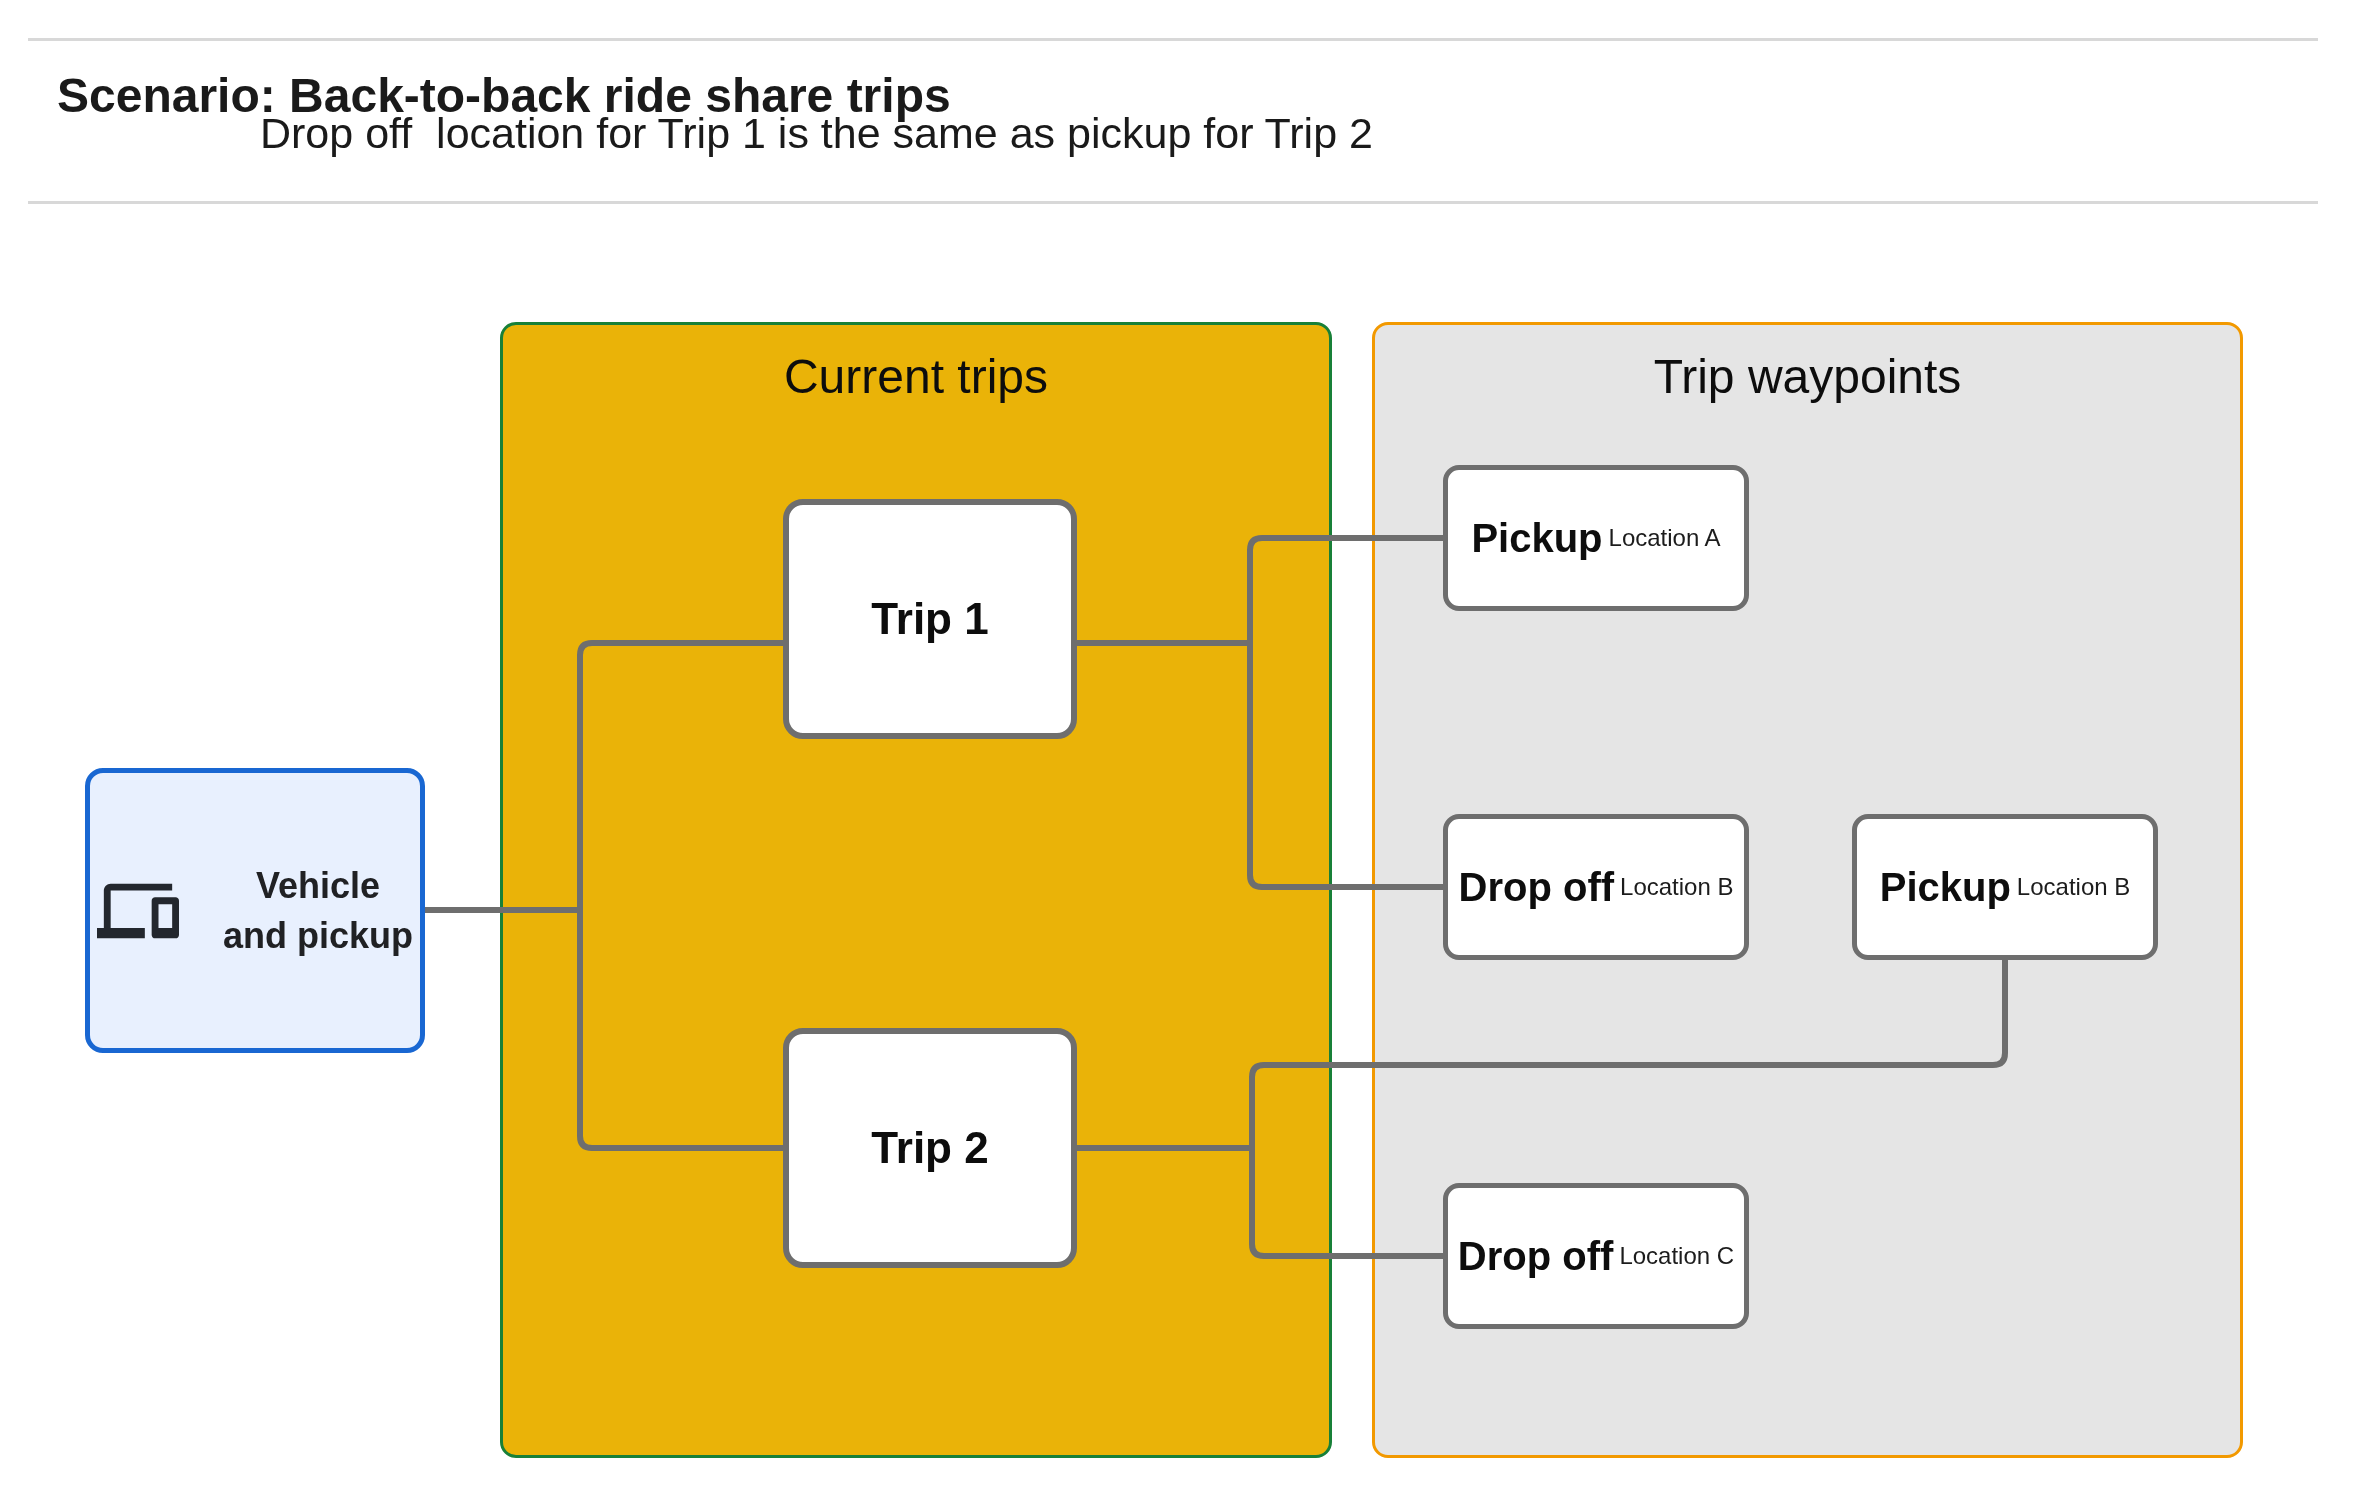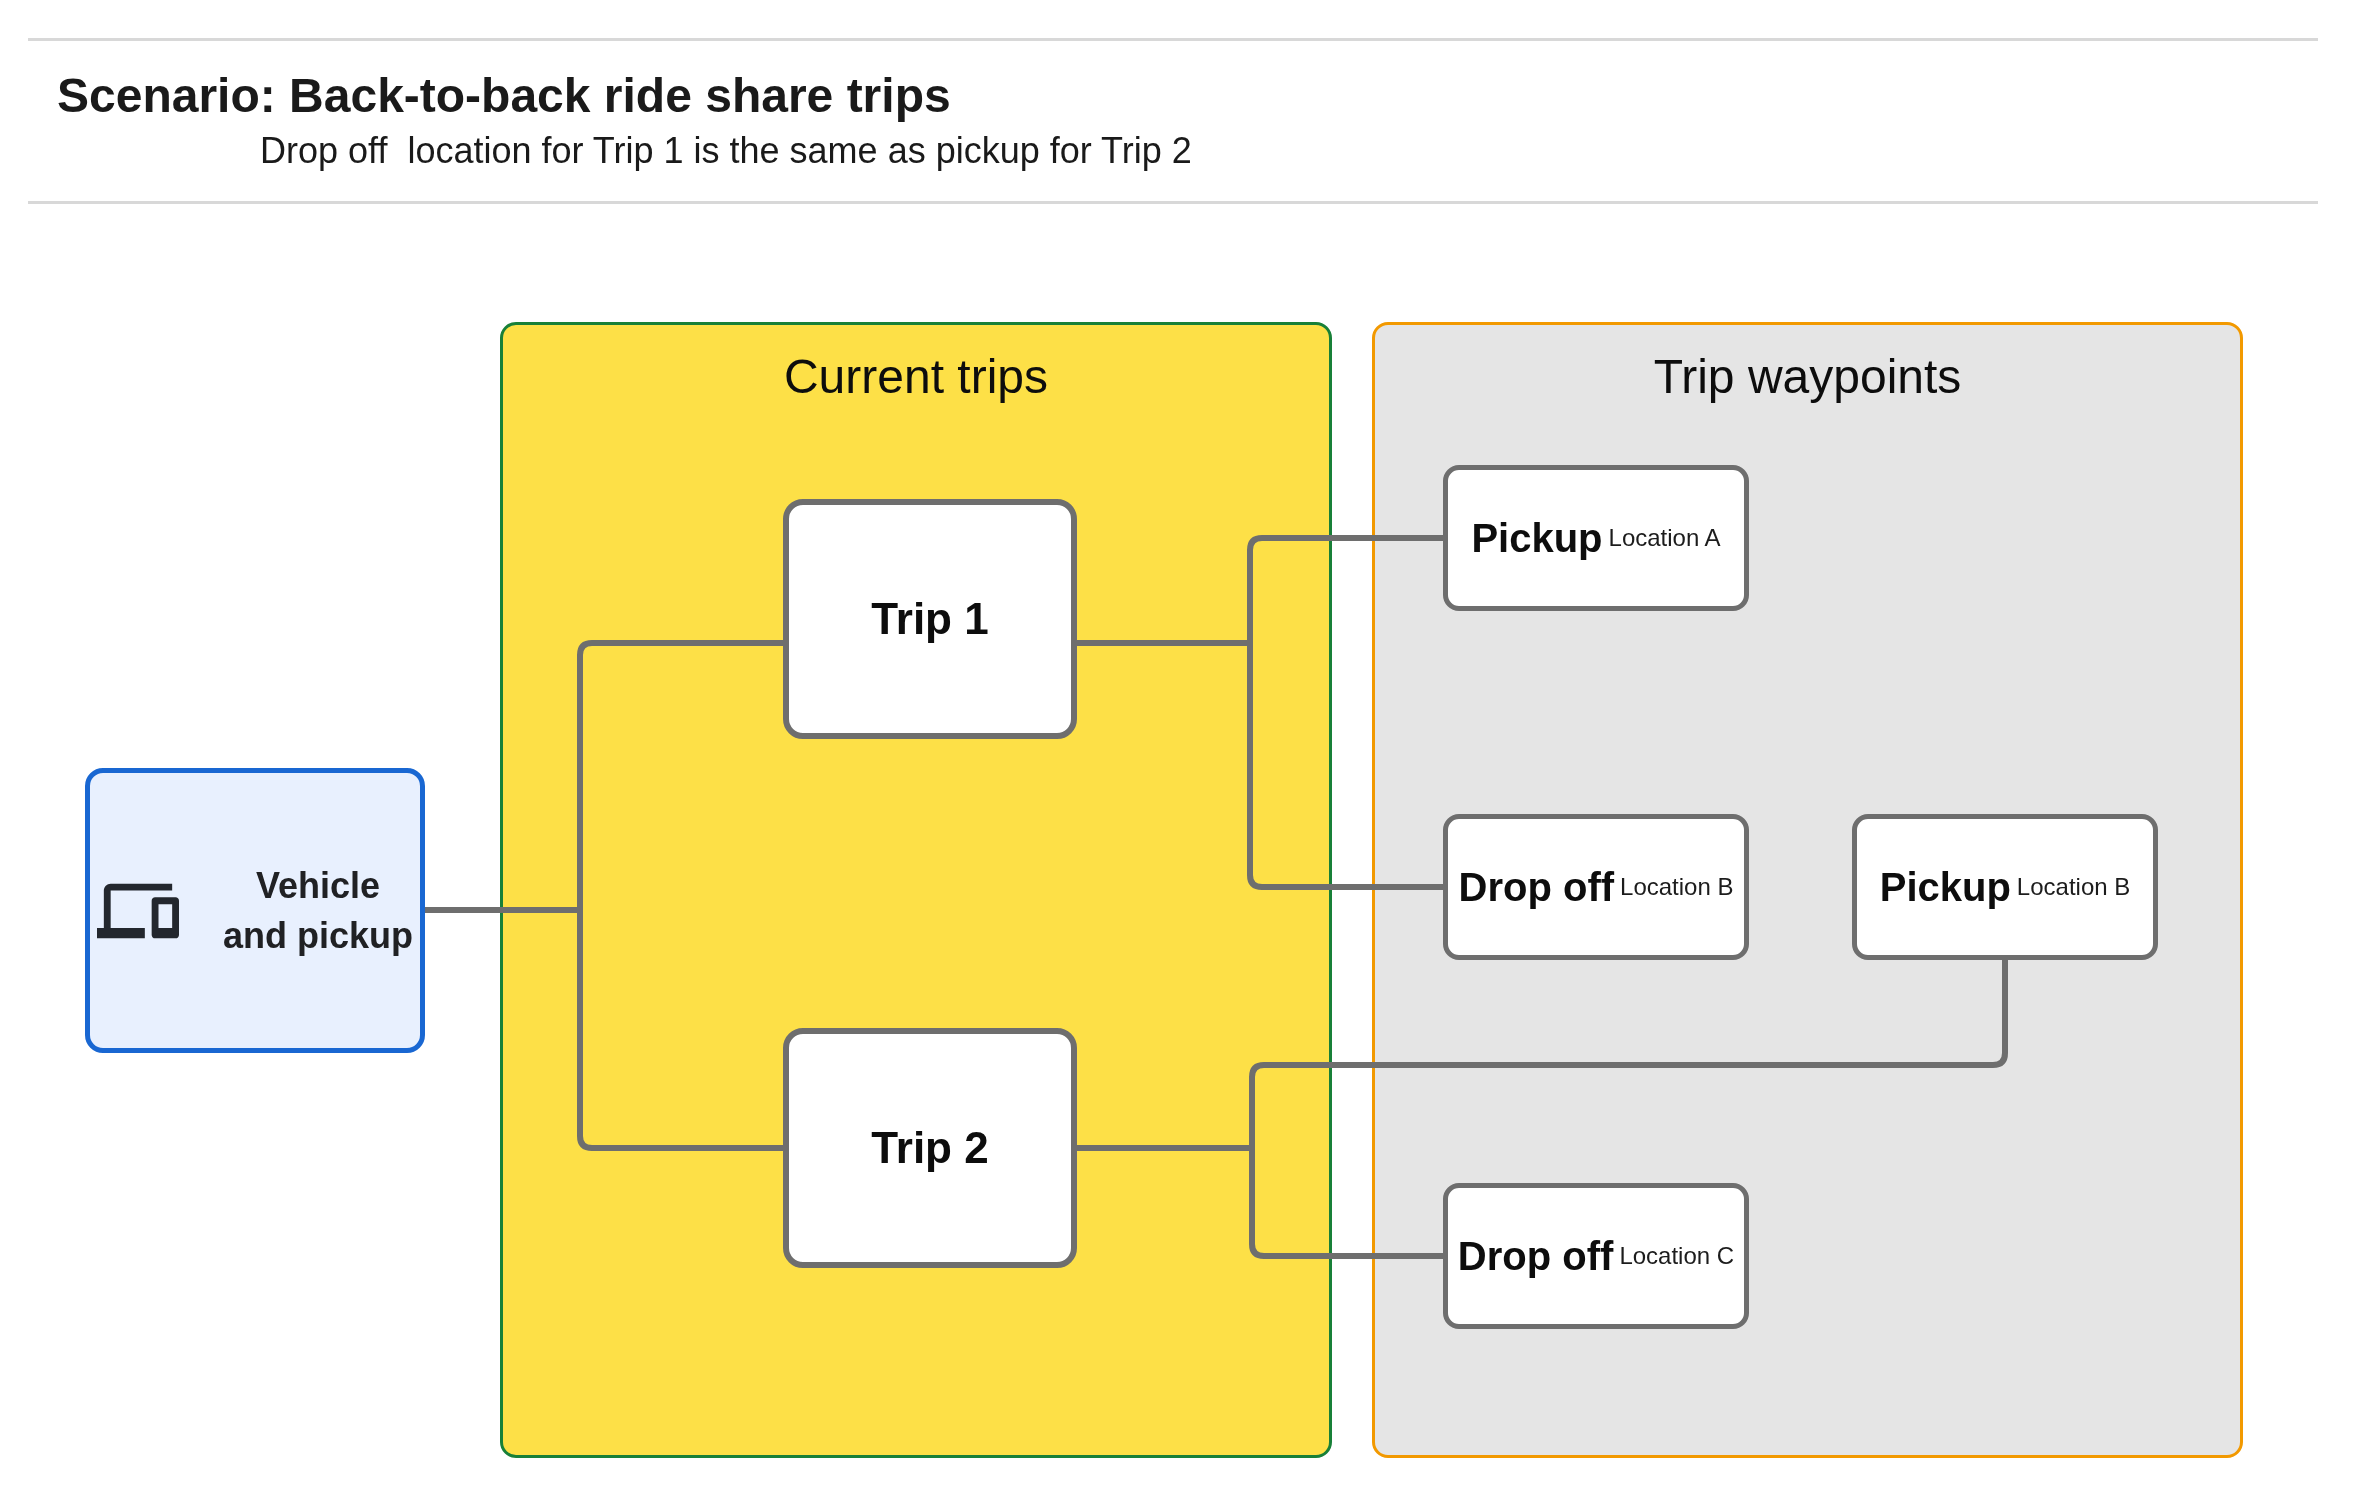--- a/index.html
+++ b/index.html
@@ -30,39 +30,39 @@
     left: 57px;
     top: 68px;
     font-size: 48px;
     font-weight: 700;
     color: #1a1a1a;
     white-space: pre;
   }
   .page-subtitle {
     position: absolute;
     left: 260px;
-    top: 130px;
-    font-size: 36px;
+    top: 109px;
+    font-size: 43px;
     font-weight: 400;
     color: #1a1a1a;
     white-space: pre;
   }
 
   
   .group {
     position: absolute;
     top: 322px;
     height: 1136px;
     border-radius: 16px;
     box-sizing: border-box;
   }
   .group-green {
     left: 500px;
     width: 832px;
-    background: #fde047;
+    background: #eab308;
     border: 3px solid #188038;
   }
   .group-orange {
     left: 1372px;
     width: 871px;
     background: #e5e5e5;
     border: 3px solid #f29900;
   }
   .group-title {
     margin-top: 24px;

